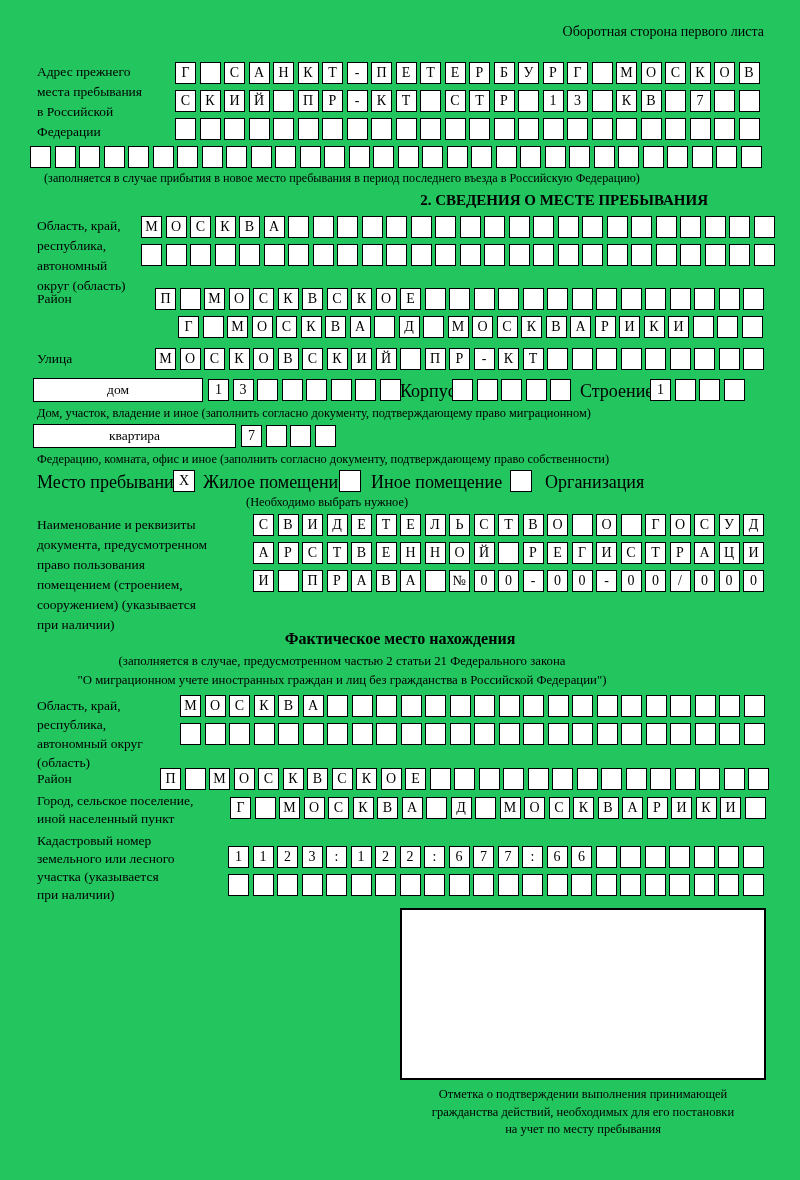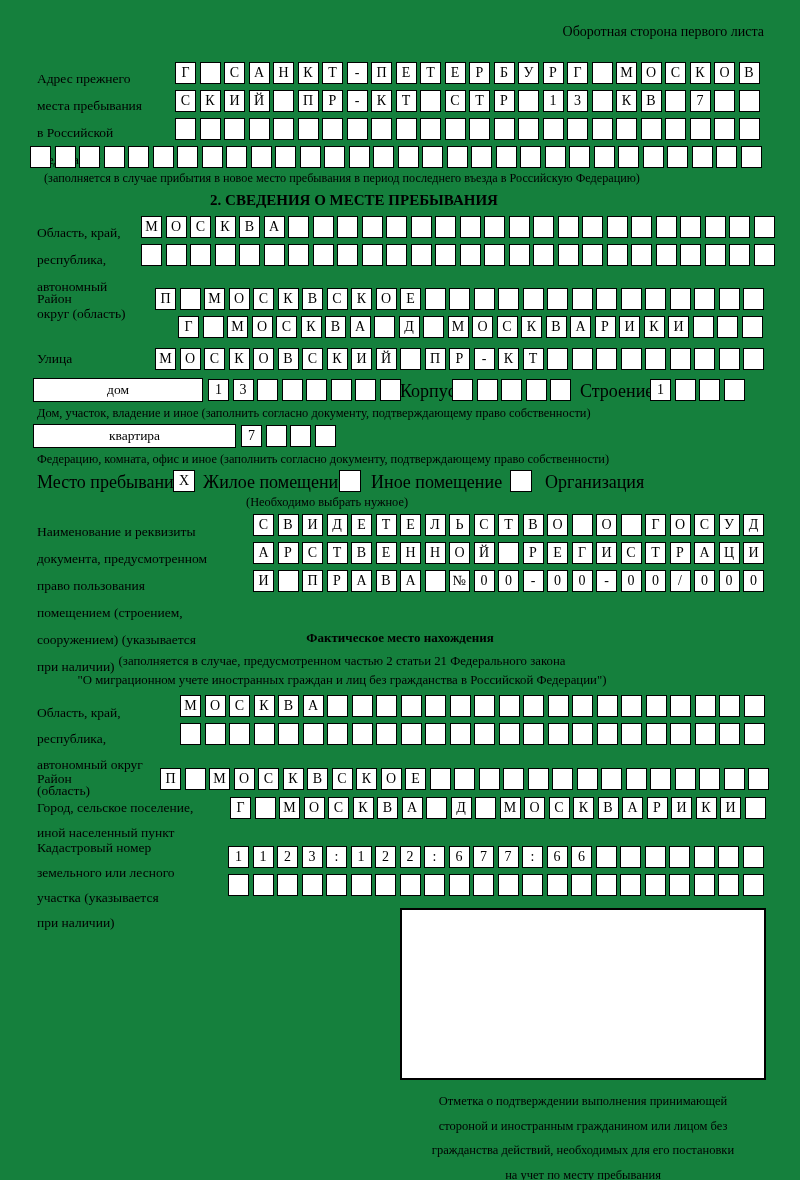--- a/index.html
+++ b/index.html
@@ -1,28 +1,28 @@
 <!DOCTYPE html>
 <html><head>
 <meta charset="utf-8">
 <style>
   html,body{margin:0;padding:0;background:#fff;}
-  .page{position:relative;width:800px;height:1180px;background:#15803d;color:#000;
+  .page{position:relative;width:800px;height:1180px;background:#22c55e;color:#000;
         font-family:"Liberation Serif","DejaVu Serif",serif;overflow:hidden;}
   .abs{position:absolute;}
   .cells{display:flex;gap:3.5px;}
   .cell{flex:0 0 21px;width:21px;height:22px;box-sizing:border-box;border:1.5px solid #000;
         display:flex;align-items:center;justify-content:center;font-size:14px;line-height:1;
         background:#fff;}
   .lbl{font-size:13.5px;line-height:20px;}
-  .lbl-line{white-space:nowrap;margin-top:7px;}
+  .lbl-line{white-space:nowrap;}
   .note{font-size:12.2px;text-align:center;width:684px;left:0;}
   .left-note{font-size:12.4px;left:37px;white-space:nowrap;}
-  .section-title{font-size:15px;font-weight:bold;text-align:center;width:708px;left:0;}
-  .sub-title{font-size:13px;font-weight:bold;text-align:center;width:800px;left:0;}
+  .section-title{font-size:15px;font-weight:bold;text-align:right;width:708px;left:0;}
+  .sub-title{font-size:16px;font-weight:bold;text-align:center;width:800px;left:0;}
   .header-note{font-size:14px;white-space:nowrap;}
   .wide-box{box-sizing:border-box;border:1.5px solid #000;height:24px;display:flex;
             align-items:center;justify-content:center;font-size:13.5px;background:#fff;}
   .cb{width:22px;height:22px;box-sizing:border-box;border:1.5px solid #000;display:flex;
       align-items:center;justify-content:center;font-size:14px;background:#fff;}
   .inline-lbl{font-size:18px;white-space:nowrap;}
   .stamp-box{box-sizing:border-box;border:2px solid #000;background:#fff;}
   .caption{font-size:12.5px;line-height:17.5px;text-align:center;}
 </style>
 </head>
@@ -319,21 +319,21 @@
       <span class="cell"></span>
       <span class="cell"></span>
     </div>
   <div class="abs inline-lbl" style="left:580px;top:381px">Строение</div>
   <div class="abs cells" style="left:650px;top:379px">
       <span class="cell">1</span>
       <span class="cell"></span>
       <span class="cell"></span>
       <span class="cell"></span>
     </div>
-  <div class="abs left-note" style="top:406px">Дом, участок, владение и иное (заполнить согласно документу, подтверждающему право собственности)</div>
+  <div class="abs left-note" style="top:406px">Дом, участок, владение и иное (заполнить согласно документу, подтверждающему право миграционном)</div>
 
   <div class="abs wide-box" style="left:33px;top:424px;width:203px">квартира</div>
   <div class="abs cells" style="left:241px;top:425px">
       <span class="cell">7</span>
       <span class="cell"></span>
       <span class="cell"></span>
       <span class="cell"></span>
     </div>
   <div class="abs left-note" style="top:452px">Федерацию, комната, офис и иное (заполнить согласно документу, подтверждающему право собственности)</div>
 
@@ -596,18 +596,17 @@
       <span class="cell"></span>
       <span class="cell"></span>
       <span class="cell"></span>
       <span class="cell"></span>
       <span class="cell"></span>
     </div>
 
   <div class="abs stamp-box" style="left:400px;top:908px;width:366px;height:172px"></div>
   <div class="abs caption" style="left:388px;top:1086px;width:390px">
       <div class="lbl-line">Отметка о подтверждении выполнения принимающей</div>
-      <div class="lbl-line">стороной и иностранным гражданином или лицом без</div>
       <div class="lbl-line">гражданства действий, необходимых для его постановки</div>
       <div class="lbl-line">на учет по месту пребывания</div>
     </div>
 
 </div>
 
 </body></html>

